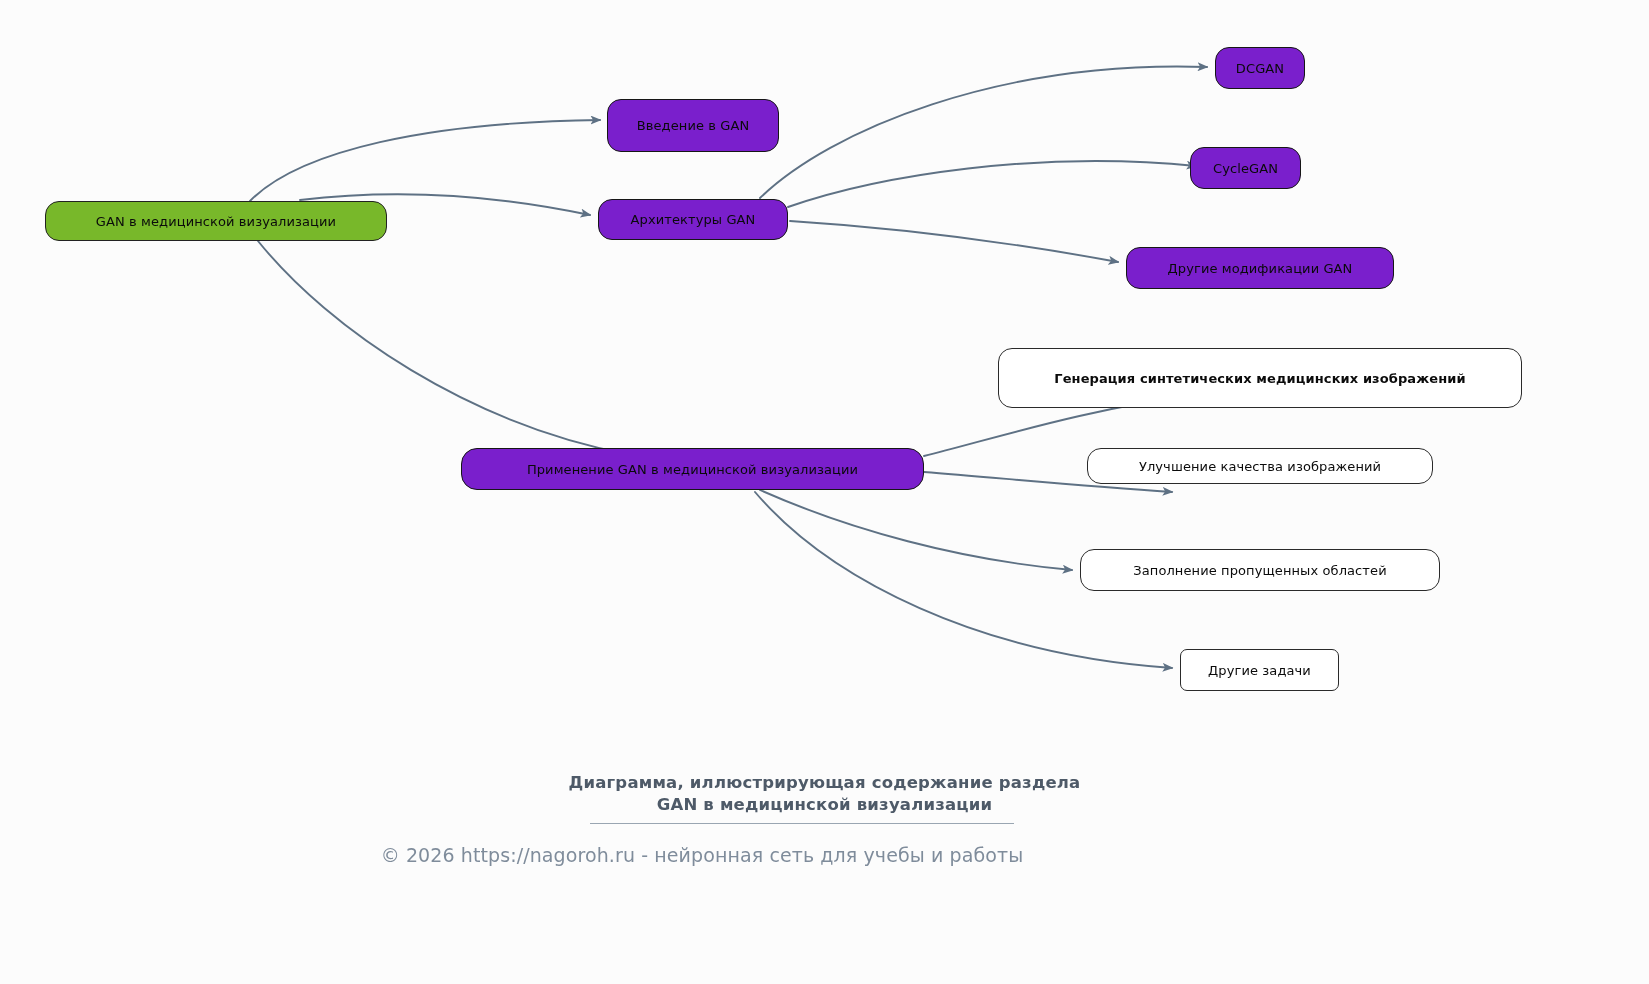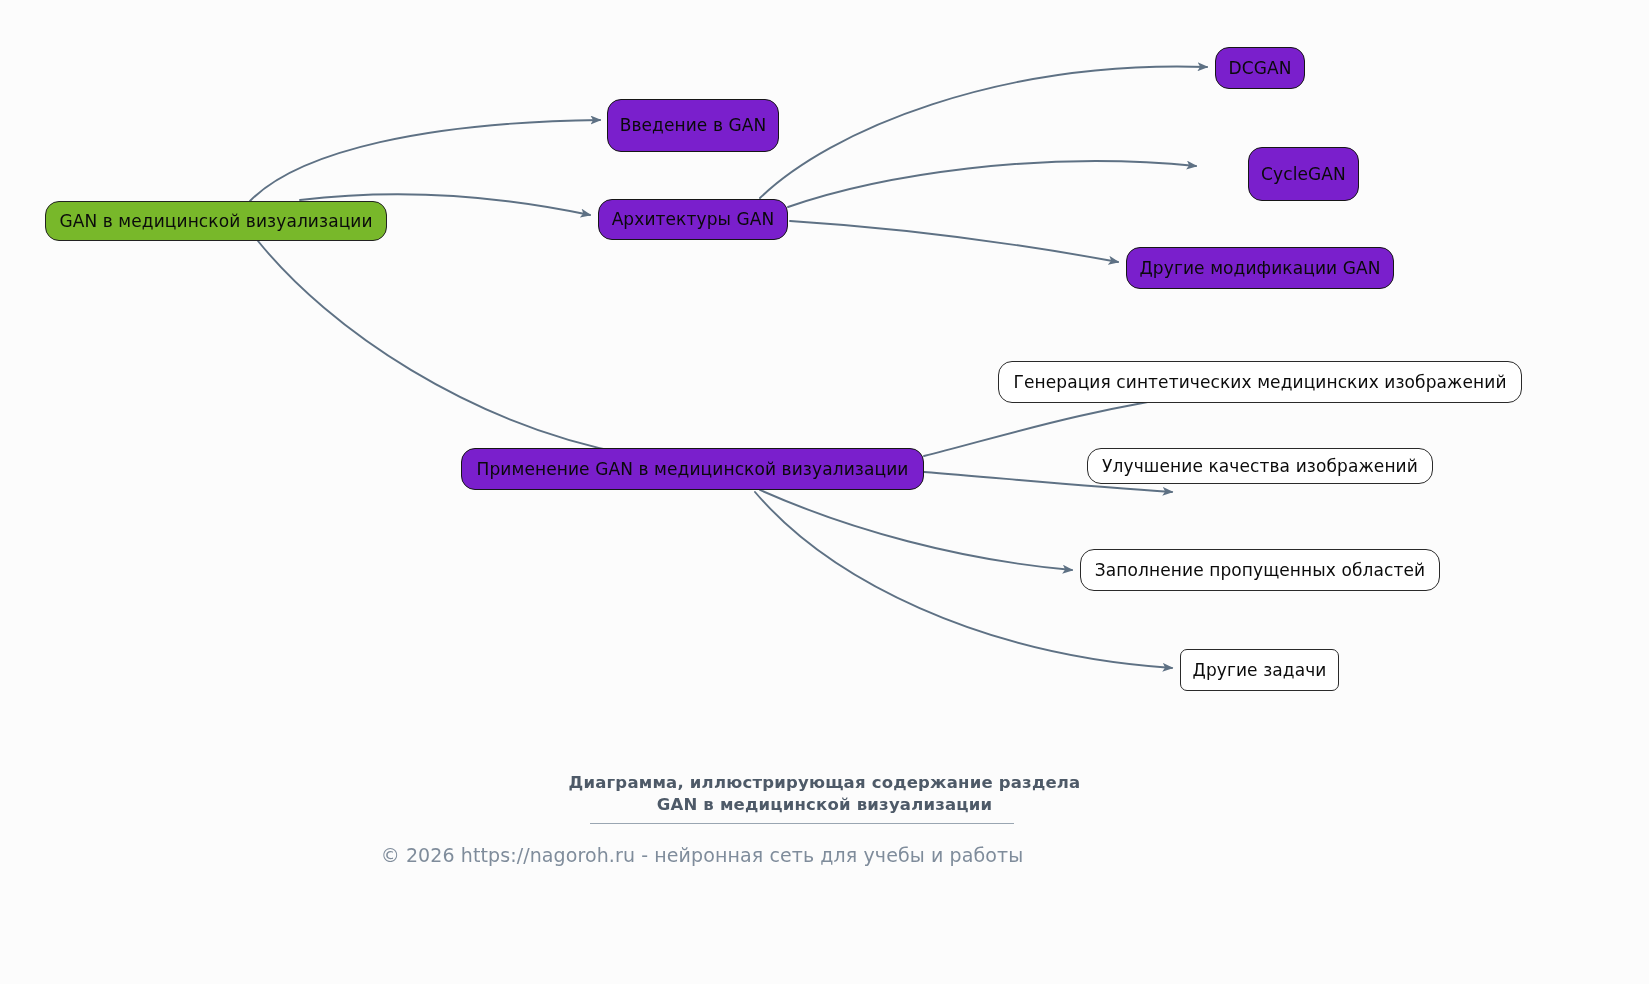--- a/index.html
+++ b/index.html
@@ -24,21 +24,21 @@
     pointer-events: none;
   }
   .node {
     position: absolute;
     box-sizing: border-box;
     display: flex;
     align-items: center;
     justify-content: center;
     border-radius: 14px;
     border: 1.6px solid #1a1a1a;
-    font-size: 17px;
+    font-size: 13px;
     line-height: 1;
     color: #0b0b0b;
     white-space: nowrap;
     padding: 0 16px;
     letter-spacing: 0.1px;
   }
   .node.root {
     background: #78b82a;
     border-color: #222222;
   }
@@ -111,30 +111,30 @@
       </div>
       <div class="node purple" style="left: 607px; top: 99px; width: 172px; height: 53px;">
         <span>Введение в GAN</span>
       </div>
       <div class="node purple" style="left: 598px; top: 199px; width: 190px; height: 41px;">
         <span>Архитектуры GAN</span>
       </div>
       <div class="node purple" style="left: 1215px; top: 47px; width: 90px; height: 42px;">
         <span>DCGAN</span>
       </div>
-      <div class="node purple" style="left: 1248px; top: 147px; width: 111px; height: 54px;">
+      <div class="node purple" style="left: 1190px; top: 147px; width: 111px; height: 42px;">
         <span>CycleGAN</span>
       </div>
       <div class="node purple" style="left: 1126px; top: 247px; width: 268px; height: 42px; justify-content: center;">
         <span>Другие модификации GAN</span>
       </div>
-      <div class="node purple" style="left: 461px; top: 448px; width: 463px; height: 42px;">
+      <div class="node purple" style="left: 461px; top: 448px; width: 463px; height: 42px; border-radius: 16px;">
         <span>Применение GAN в медицинской визуализации</span>
       </div>
-      <div class="node leaf" style="left: 998px; top: 361px; width: 524px; height: 42px;">
+      <div class="node leaf" style="left: 998px; top: 348px; width: 524px; height: 60px; font-weight: bold;">
         <span>Генерация синтетических медицинских изображений</span>
       </div>
       <div class="node leaf" style="left: 1087px; top: 448px; width: 346px; height: 36px;">
         <span>Улучшение качества изображений</span>
       </div>
       <div class="node leaf" style="left: 1080px; top: 549px; width: 360px; height: 42px;">
         <span>Заполнение пропущенных областей</span>
       </div>
       <div class="node leaf" style="left: 1180px; top: 649px; width: 159px; height: 42px; border-radius: 7px;">
         <span>Другие задачи</span>

